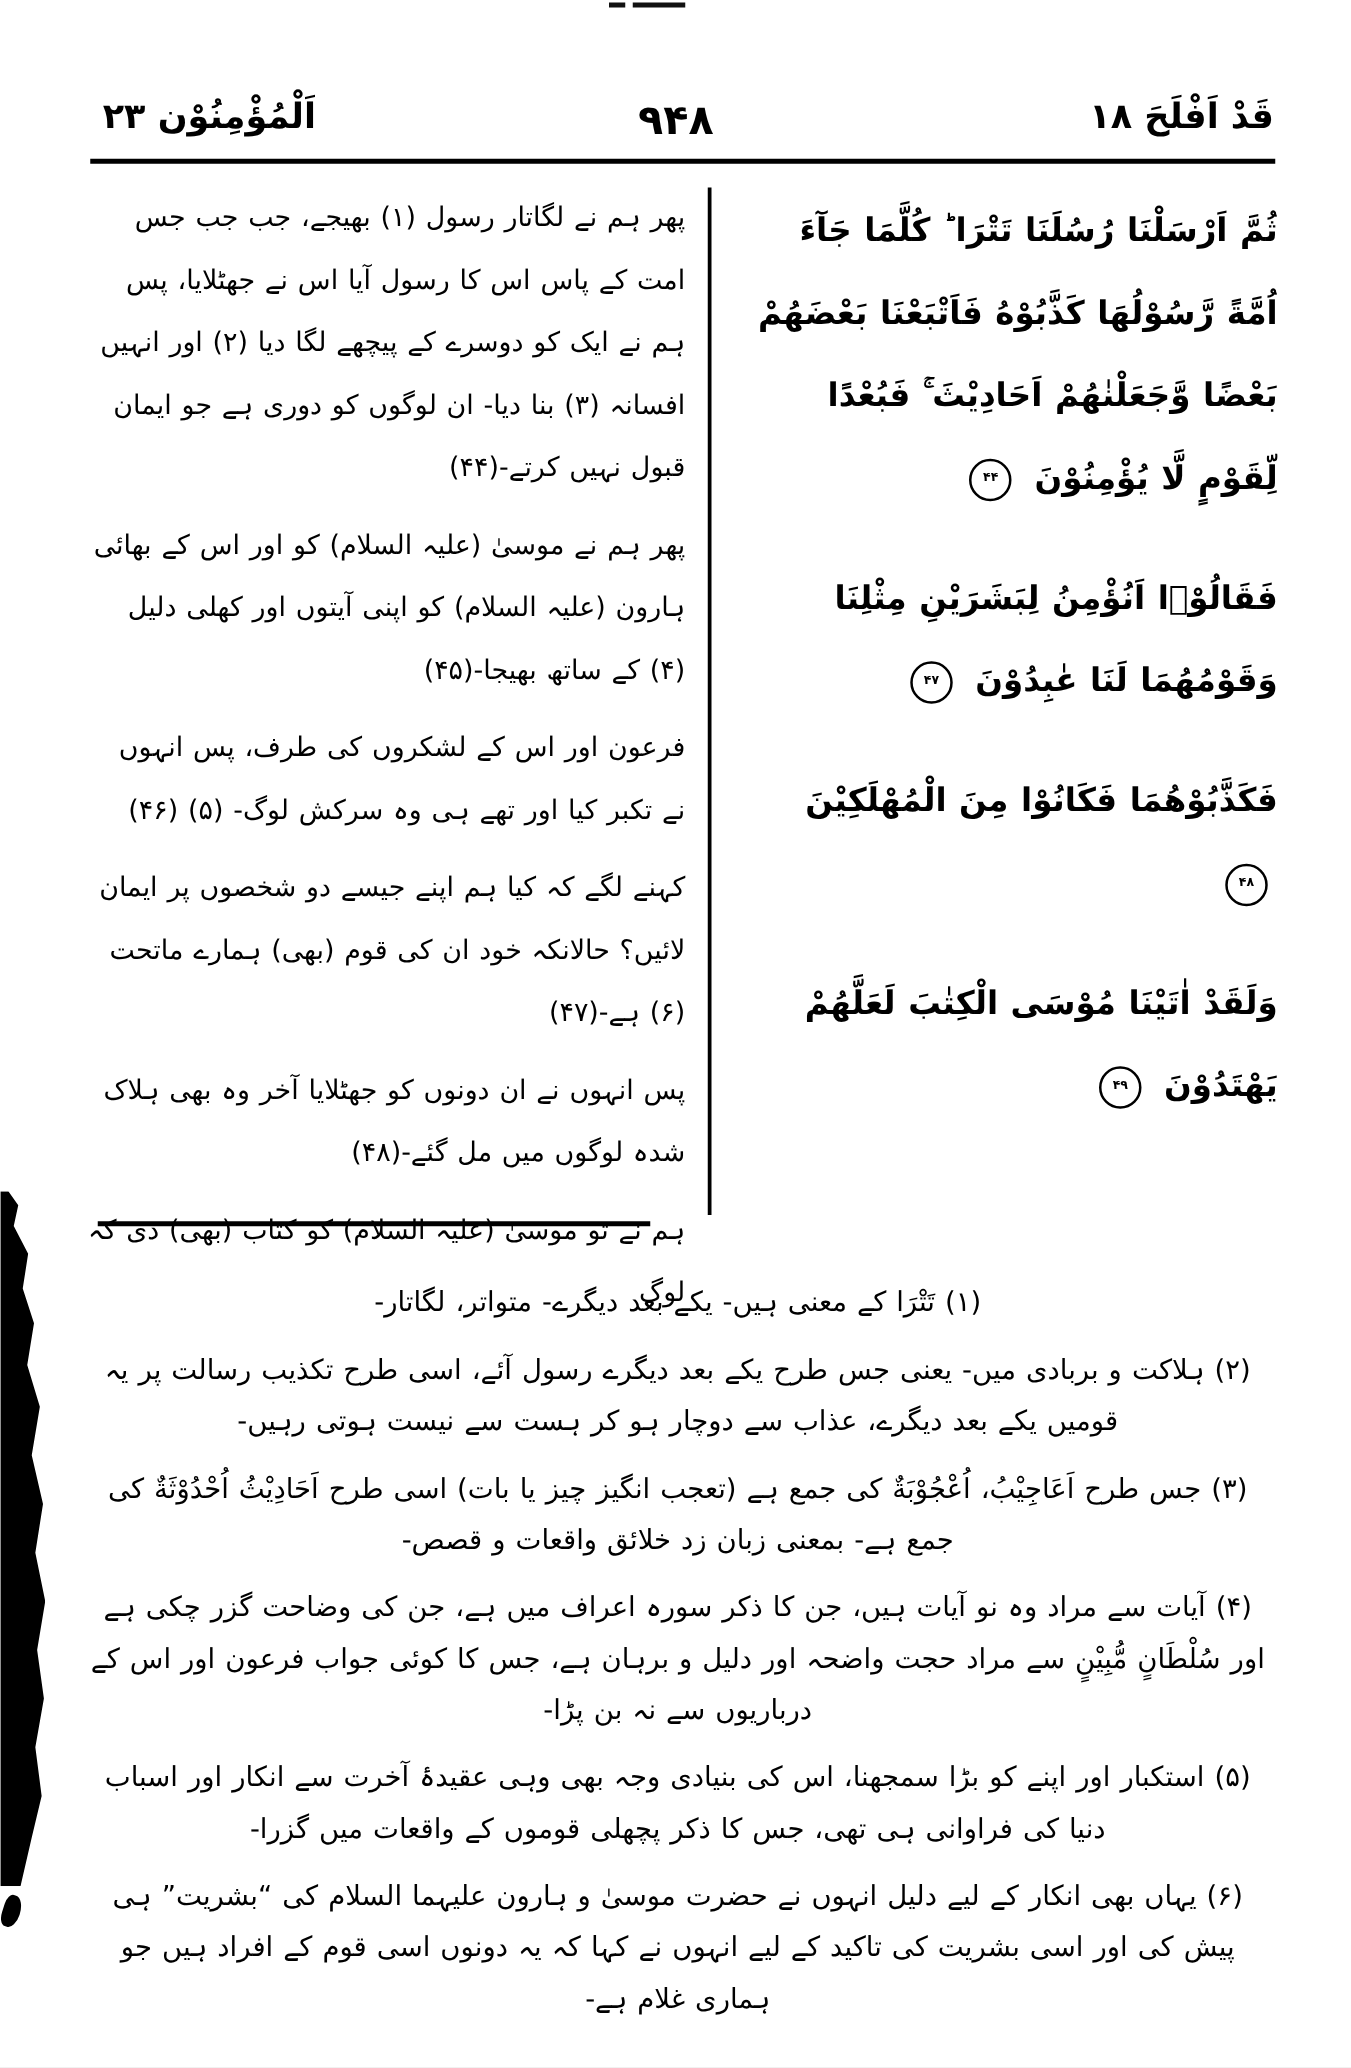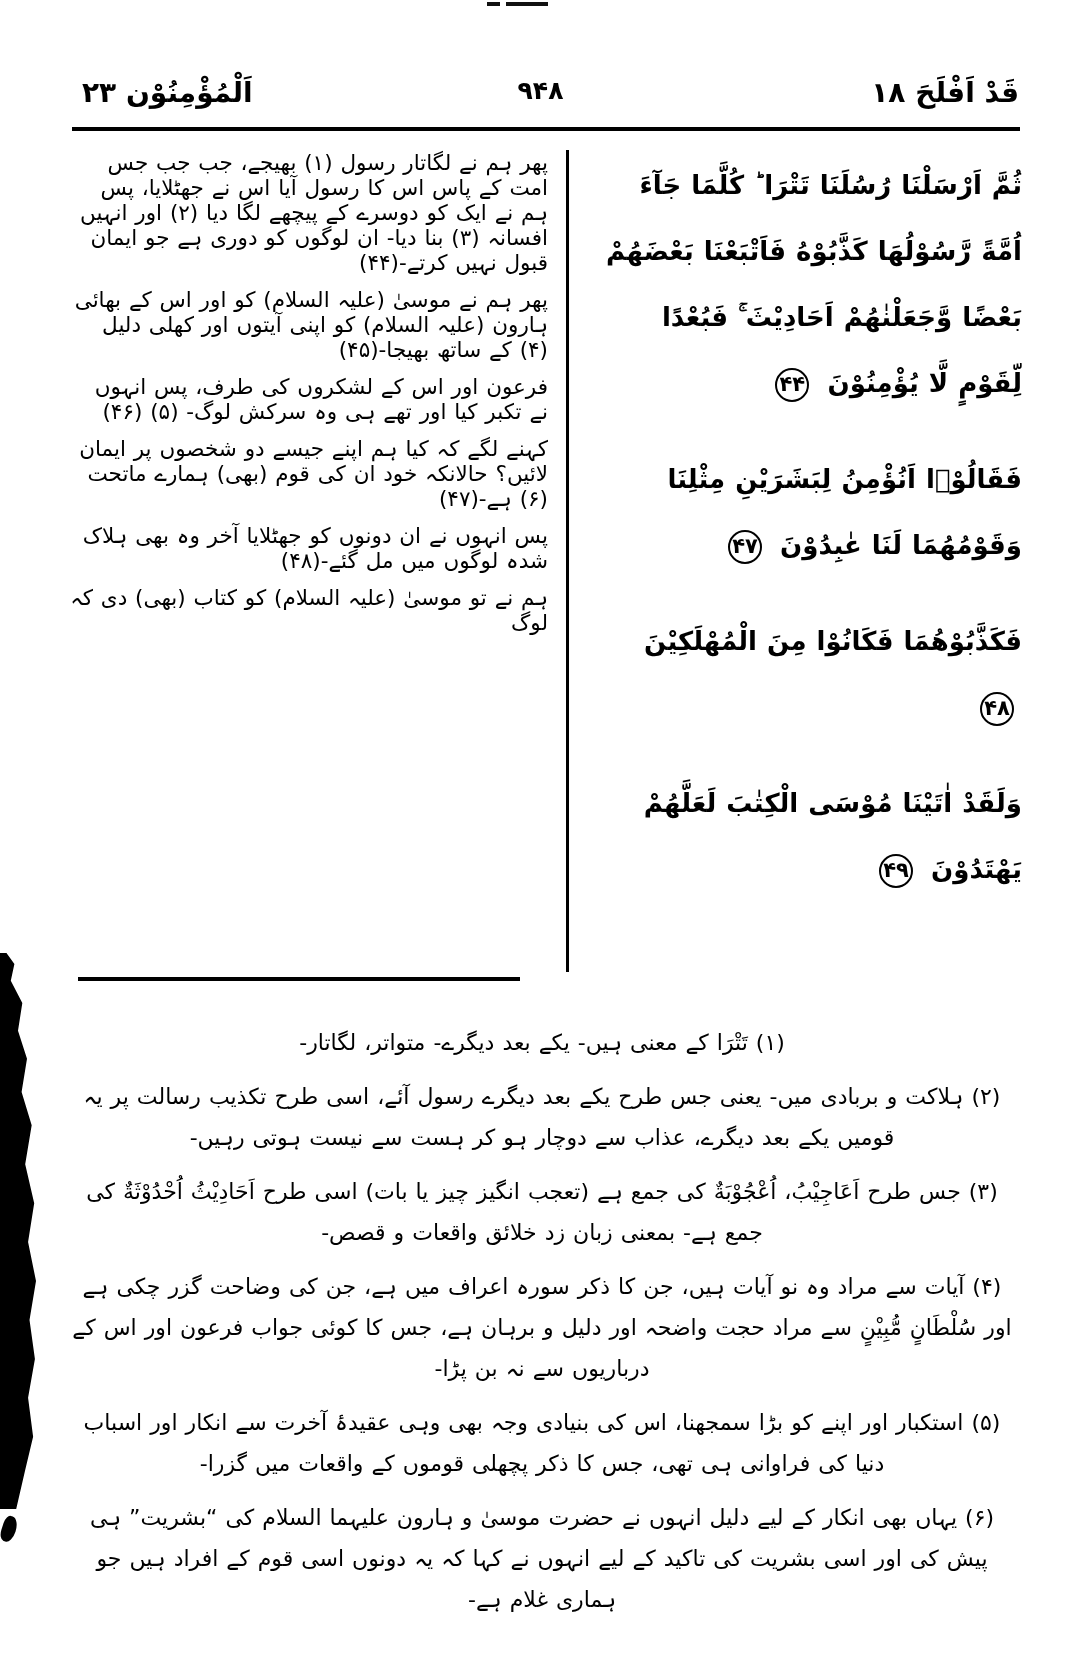--- a/index.html
+++ b/index.html
@@ -12,51 +12,51 @@
     overflow:hidden;
     margin:0 auto;
   }
   
   .artifact-dash-a{position:absolute;top:2px;left:487px;width:13px;height:4px;background:#111;}
   .artifact-dash-b{position:absolute;top:2px;left:506px;width:42px;height:4px;background:#111;}
 
   
   .hdr{position:absolute;top:76px;font-weight:bold;font-size:28px;direction:rtl;white-space:nowrap;}
   .hdr-right{right:62px;}
-  .hdr-center{left:50%;transform:translateX(-50%);font-size:25px;letter-spacing:1px;}
+  .hdr-center{left:50%;transform:translateX(-50%);font-size:33px;letter-spacing:1px;}
   .hdr-left{left:82px;}
   .hdr-rule{position:absolute;top:127px;left:72px;width:948px;height:4px;background:#000;}
 
   
   .col-divider{position:absolute;left:566px;top:150px;width:3px;height:822px;background:#000;}
 
   
   .arabic-col{
     position:absolute;top:152px;left:594px;width:428px;
     direction:rtl;text-align:right;
   }
   .verse{
     font-size:26px;font-weight:bold;line-height:66px;
     margin-bottom:30px;
     word-spacing:1px;
   }
   .vnum{
     display:inline-block;min-width:30px;height:30px;line-height:28px;
     border:2px solid #000;border-radius:50%;
-    text-align:center;font-size:21px;font-weight:bold;
+    text-align:center;font-size:10px;font-weight:bold;
     vertical-align:middle;margin:0 8px;
   }
 
   
   .urdu-col{
     position:absolute;top:150px;left:70px;width:478px;
     direction:rtl;text-align:right;
   }
   .urdu-para{
-    font-size:21.5px;line-height:25px;margin:0 0 12px 0;
+    font-size:21.5px;line-height:50px;margin:0 0 12px 0;
     word-spacing:1px;
   }
 
   
   .binding-mark{
     position:absolute;left:0;top:953px;width:36px;height:556px;background:#000;
     clip-path:polygon(0 0,18% 0,40% 2%,30% 5%,62% 9%,50% 14%,75% 19%,60% 25%,88% 31%,70% 38%,95% 45%,78% 52%,100% 59%,82% 66%,97% 73%,78% 80%,92% 87%,70% 93%,45% 100%,0 100%);
   }
   .binding-speck{
     position:absolute;left:2px;top:1516px;width:14px;height:26px;background:#000;

